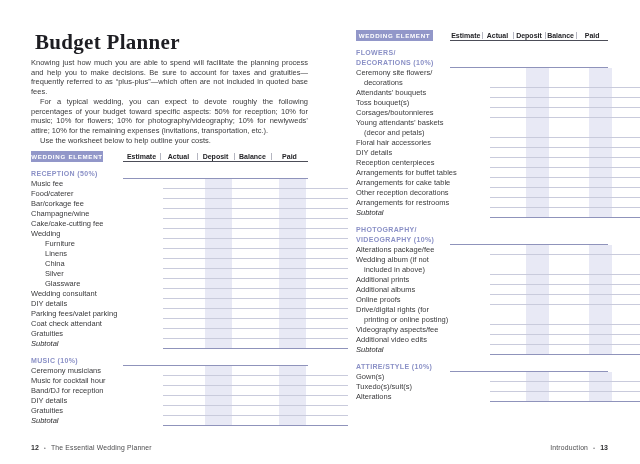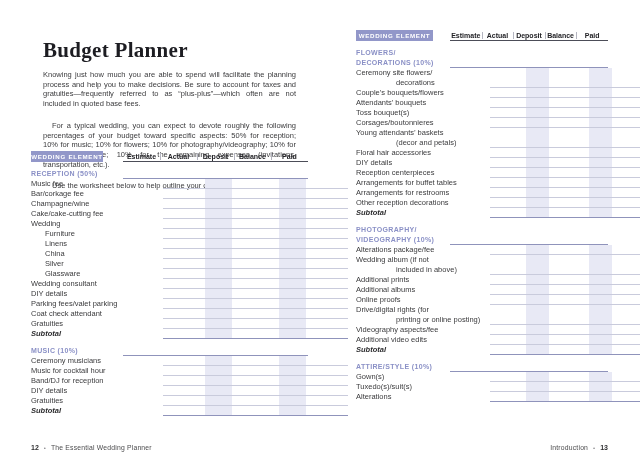--- a/index.html
+++ b/index.html
@@ -4,24 +4,24 @@
 <style>
   html,body{margin:0;padding:0;background:#ffffff;}
   .spread{position:relative;width:640px;height:464px;background:#ffffff;overflow:hidden;
           font-family:"Liberation Sans",sans-serif;-webkit-font-smoothing:antialiased;}
 
   
   .page-left{position:absolute;left:31px;top:0;width:277px;height:464px;}
   .page-right{position:absolute;left:356px;top:0;width:252px;height:464px;}
 
   
-  .title{position:absolute;left:0;top:26px;margin:12px;font-family:"Liberation Serif",serif;
+  .title{position:absolute;left:0;top:26px;margin:4px;font-family:"Liberation Serif",serif;
          font-weight:600;font-size:21px;color:#1d1d22;letter-spacing:.3px;}
   .intro-block{position:absolute;left:0;top:58px;width:277px;}
-  .intro-block p{margin:12px;font-size:7.5px;line-height:9.7px;text-align:justify;color:#3b3b3d;}
+  .intro-block p{margin:0;font-size:7.5px;line-height:9.7px;text-align:justify;color:#3b3b3d;}
   .intro-block p + p{text-indent:9px;}
 
   
   .worksheet{position:absolute;left:0;}
   #table-left{top:151px;width:277px;}
   #table-right{top:30px;width:252px;}
 
   .trow{display:flex;box-sizing:border-box;}
   .lcol{flex:none;box-sizing:border-box;}
   .t-left .lcol{width:92px;}
@@ -49,23 +49,23 @@
   .shead .lcol{display:flex;flex-direction:column;justify-content:flex-end;}
   .hline{font-size:7px;font-weight:bold;color:var(--heading-purple,#8a90c6);
          letter-spacing:.35px;line-height:10px;white-space:nowrap;}
   .rule-dark{border-bottom:1px solid var(--rule-dark,#8f93bb);}
   .rule-light{border-bottom:1px solid var(--rule-light,#c9cbdc);}
 
   
   .trow.item{height:10px;gap:40px;}
   .trow.item.two{height:20px;}
   .l1,.l2{font-size:7.5px;line-height:10px;color:#3b3b3d;white-space:nowrap;}
-  .l2{padding-left:8px;margin-left:32px;}
+  .l2{padding-left:8px;}
   .lcol.ind .l1{padding-left:14px;}
-  .lcol.sub .l1{font-weight:bold;font-style:italic;color:#2c2c2e;}
+  .lcol.sub .l1{font-weight:normal;font-style:italic;color:#2c2c2e;}
   .band{width:72%;height:100%;background:var(--shaded-band,#e8e9f5);}
 
   
   .folio{position:absolute;top:444px;display:flex;align-items:baseline;gap:5px;}
   .folio-left{left:31px;}
   .folio-right{right:32px;}
   .folio .num{font-weight:bold;font-size:7px;color:#2f2f31;}
   .folio .dot{font-size:6px;color:#8a8a8e;}
   .folio .name{font-size:6.8px;color:#4b4b4d;letter-spacing:.2px;}
 </style>
@@ -112,20 +112,36 @@
               </div>
               <div class="cell"></div>
               <div class="cell">
                 <div class="band"></div>
               </div>
               <div class="cell"></div>
             </div>
           </div>
           <div class="trow item">
             <div class="lcol">
+              <div class="l1">Food/caterer</div>
+            </div>
+            <div class="grid rule-light">
+              <div class="cell"></div>
+              <div class="cell">
+                <div class="band"></div>
+              </div>
+              <div class="cell"></div>
+              <div class="cell">
+                <div class="band"></div>
+              </div>
+              <div class="cell"></div>
+            </div>
+          </div>
+          <div class="trow item">
+            <div class="lcol">
               <div class="l1">Bar/corkage fee</div>
             </div>
             <div class="grid rule-light">
               <div class="cell"></div>
               <div class="cell">
                 <div class="band"></div>
               </div>
               <div class="cell"></div>
               <div class="cell">
                 <div class="band"></div>
@@ -499,36 +515,20 @@
               </div>
               <div class="cell"></div>
               <div class="cell">
                 <div class="band"></div>
               </div>
               <div class="cell"></div>
             </div>
           </div>
           <div class="trow item">
             <div class="lcol">
-              <div class="l1">Couple’s bouquets/flowers</div>
-            </div>
-            <div class="grid rule-light">
-              <div class="cell"></div>
-              <div class="cell">
-                <div class="band"></div>
-              </div>
-              <div class="cell"></div>
-              <div class="cell">
-                <div class="band"></div>
-              </div>
-              <div class="cell"></div>
-            </div>
-          </div>
-          <div class="trow item">
-            <div class="lcol">
               <div class="l1">Attendants’ bouquets</div>
             </div>
             <div class="grid rule-light">
               <div class="cell"></div>
               <div class="cell">
                 <div class="band"></div>
               </div>
               <div class="cell"></div>
               <div class="cell">
                 <div class="band"></div>
@@ -644,37 +644,53 @@
               </div>
               <div class="cell"></div>
               <div class="cell">
                 <div class="band"></div>
               </div>
               <div class="cell"></div>
             </div>
           </div>
           <div class="trow item">
             <div class="lcol">
+              <div class="l1">Arrangements for cake table</div>
+            </div>
+            <div class="grid rule-light">
+              <div class="cell"></div>
+              <div class="cell">
+                <div class="band"></div>
+              </div>
+              <div class="cell"></div>
+              <div class="cell">
+                <div class="band"></div>
+              </div>
+              <div class="cell"></div>
+            </div>
+          </div>
+          <div class="trow item">
+            <div class="lcol">
+              <div class="l1">Other reception decorations</div>
+            </div>
+            <div class="grid rule-light">
+              <div class="cell"></div>
+              <div class="cell">
+                <div class="band"></div>
+              </div>
+              <div class="cell"></div>
+              <div class="cell">
+                <div class="band"></div>
+              </div>
+              <div class="cell"></div>
+            </div>
+          </div>
+          <div class="trow item">
+            <div class="lcol">
               <div class="l1">Arrangements for restrooms</div>
-            </div>
-            <div class="grid rule-light">
-              <div class="cell"></div>
-              <div class="cell">
-                <div class="band"></div>
-              </div>
-              <div class="cell"></div>
-              <div class="cell">
-                <div class="band"></div>
-              </div>
-              <div class="cell"></div>
-            </div>
-          </div>
-          <div class="trow item">
-            <div class="lcol">
-              <div class="l1">Other reception decorations</div>
             </div>
             <div class="grid rule-light">
               <div class="cell"></div>
               <div class="cell">
                 <div class="band"></div>
               </div>
               <div class="cell"></div>
               <div class="cell">
                 <div class="band"></div>
               </div>

